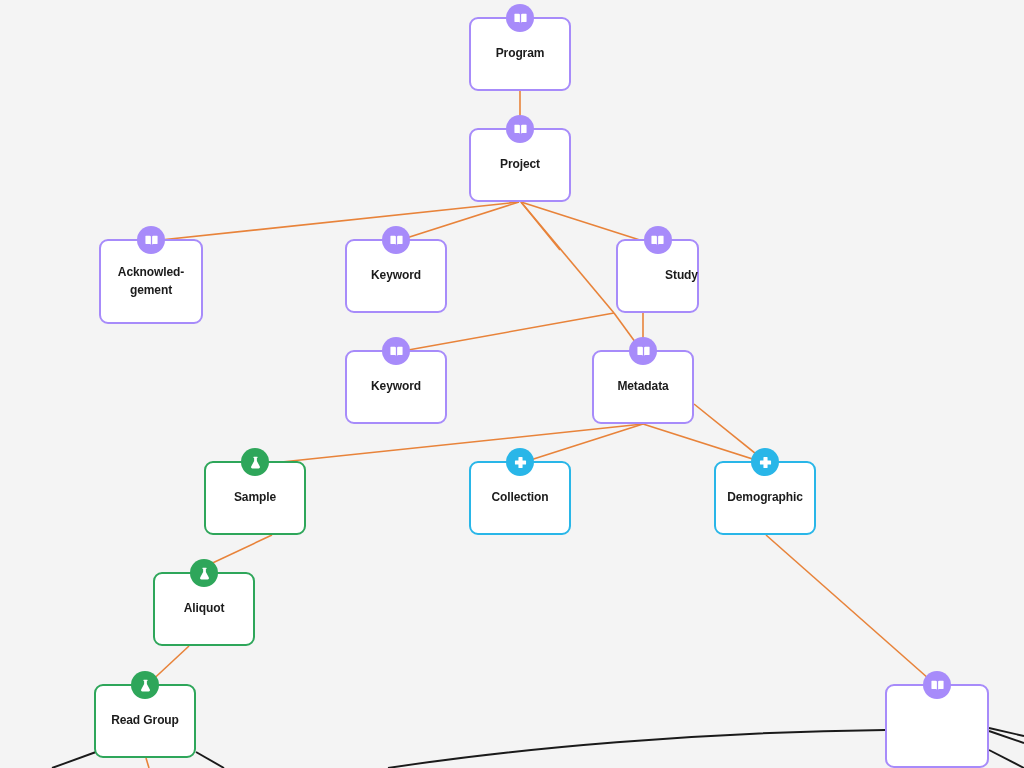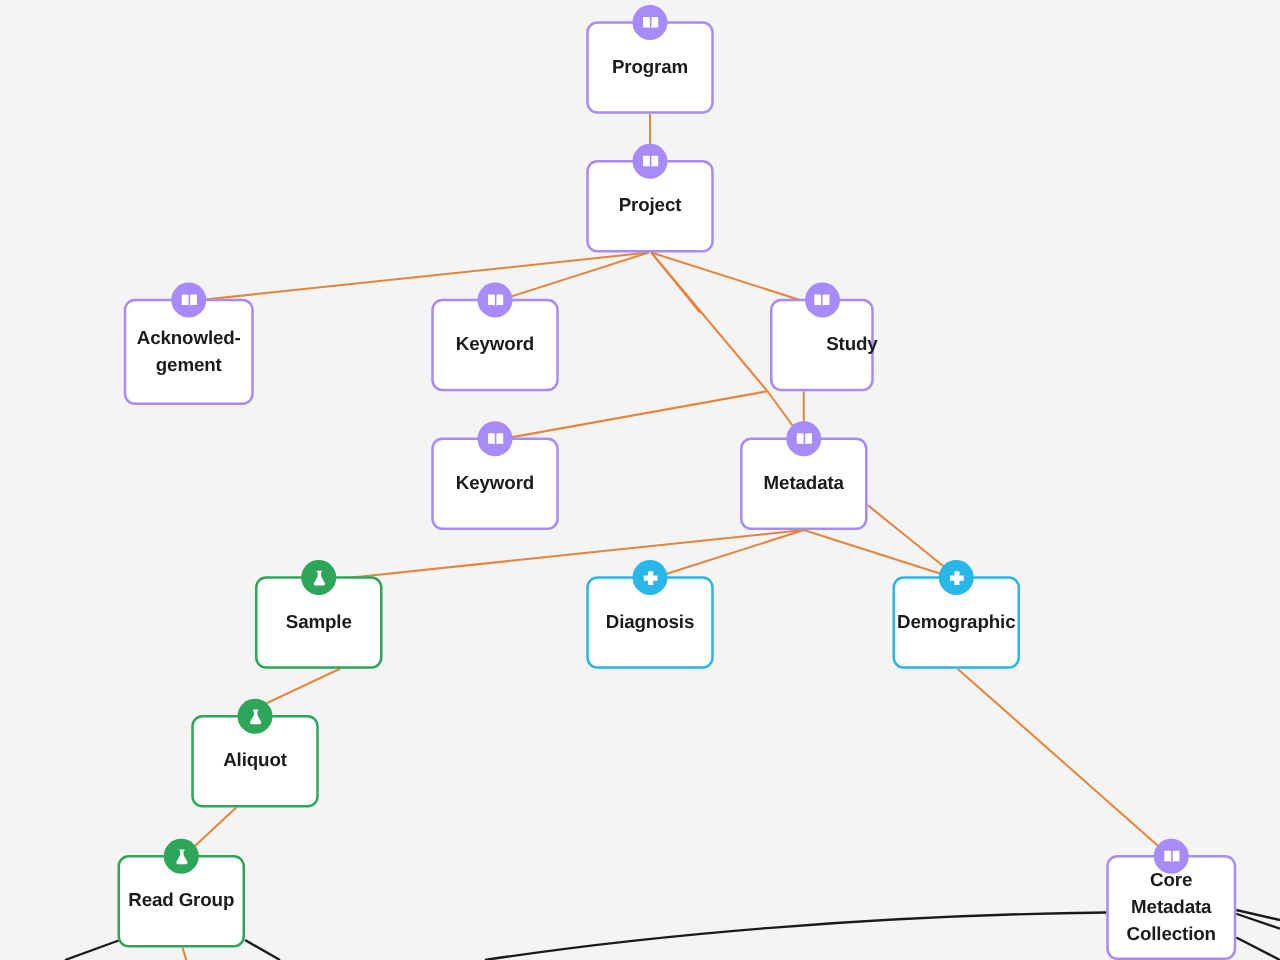--- a/index.html
+++ b/index.html
@@ -29,21 +29,21 @@
     background: #ffffff;
     border-radius: 9px;
     border-style: solid;
     border-width: 2px;
     display: flex;
     align-items: center;
     justify-content: center;
     text-align: center;
   }
   .node-label {
-    font-size: 15px;
+    font-size: 12px;
     font-weight: bold;
     color: #1b1b1b;
     line-height: 1.42;
     letter-spacing: -0.1px;
     padding: 0 6px;
     white-space: pre-line;
   }
   .node-badge {
     position: absolute;
     top: -15px;
@@ -171,21 +171,21 @@
           </svg>
         </div>
         <div class="node-label">Sample</div>
       </div>
       <div class="node cat-clinical" style="left: 469px; top: 461px; width: 102px; height: 74px;">
         <div class="node-badge">
           <svg width="15" height="15" viewBox="0 0 24 24" fill="#ffffff">
             <path d="M9.6 3.1h4.8c.5 0 .9.4.9.9v4.7h4.7c.5 0 .9.4.9.9v4.8c0 .5-.4.9-.9.9h-4.7v4.7c0 .5-.4.9-.9.9H9.6c-.5 0-.9-.4-.9-.9v-4.7H4c-.5 0-.9-.4-.9-.9V9.6c0-.5.4-.9.9-.9h4.7V4c0-.5.4-.9.9-.9z"></path>
           </svg>
         </div>
-        <div class="node-label">Diagnosis</div>
+        <div class="node-label">Collection</div>
       </div>
       <div class="node cat-clinical" style="left: 714px; top: 461px; width: 102px; height: 74px;">
         <div class="node-badge">
           <svg width="15" height="15" viewBox="0 0 24 24" fill="#ffffff">
             <path d="M9.6 3.1h4.8c.5 0 .9.4.9.9v4.7h4.7c.5 0 .9.4.9.9v4.8c0 .5-.4.9-.9.9h-4.7v4.7c0 .5-.4.9-.9.9H9.6c-.5 0-.9-.4-.9-.9v-4.7H4c-.5 0-.9-.4-.9-.9V9.6c0-.5.4-.9.9-.9h4.7V4c0-.5.4-.9.9-.9z"></path>
           </svg>
         </div>
         <div class="node-label">Demographic</div>
       </div>
       <div class="node cat-biospecimen" style="left: 153px; top: 572px; width: 102px; height: 74px;">
@@ -204,19 +204,16 @@
         </div>
         <div class="node-label">Read Group</div>
       </div>
       <div class="node cat-administrative" style="left: 885px; top: 684px; width: 104px; height: 84px;">
         <div class="node-badge">
           <svg width="15" height="15" viewBox="0 0 24 24" fill="#ffffff">
             <path d="M3 4.2h6.1c1 0 1.8.5 1.9 1.2v13.1c-.5-.6-1.1-.9-1.9-.9H3c-.4 0-.7-.3-.7-.7V4.9c0-.4.3-.7.7-.7z"></path>
             <path d="M21 4.2h-6.1c-1 0-1.8.5-1.9 1.2v13.1c.5-.6 1.1-.9 1.9-.9H21c.4 0 .7-.3.7-.7V4.9c0-.4-.3-.7-.7-.7z"></path>
           </svg>
         </div>
-        <div class="node-label">Core
-Metadata
-Collection</div>
       </div>
     </div>
 
 </div>
 
 </body></html>

